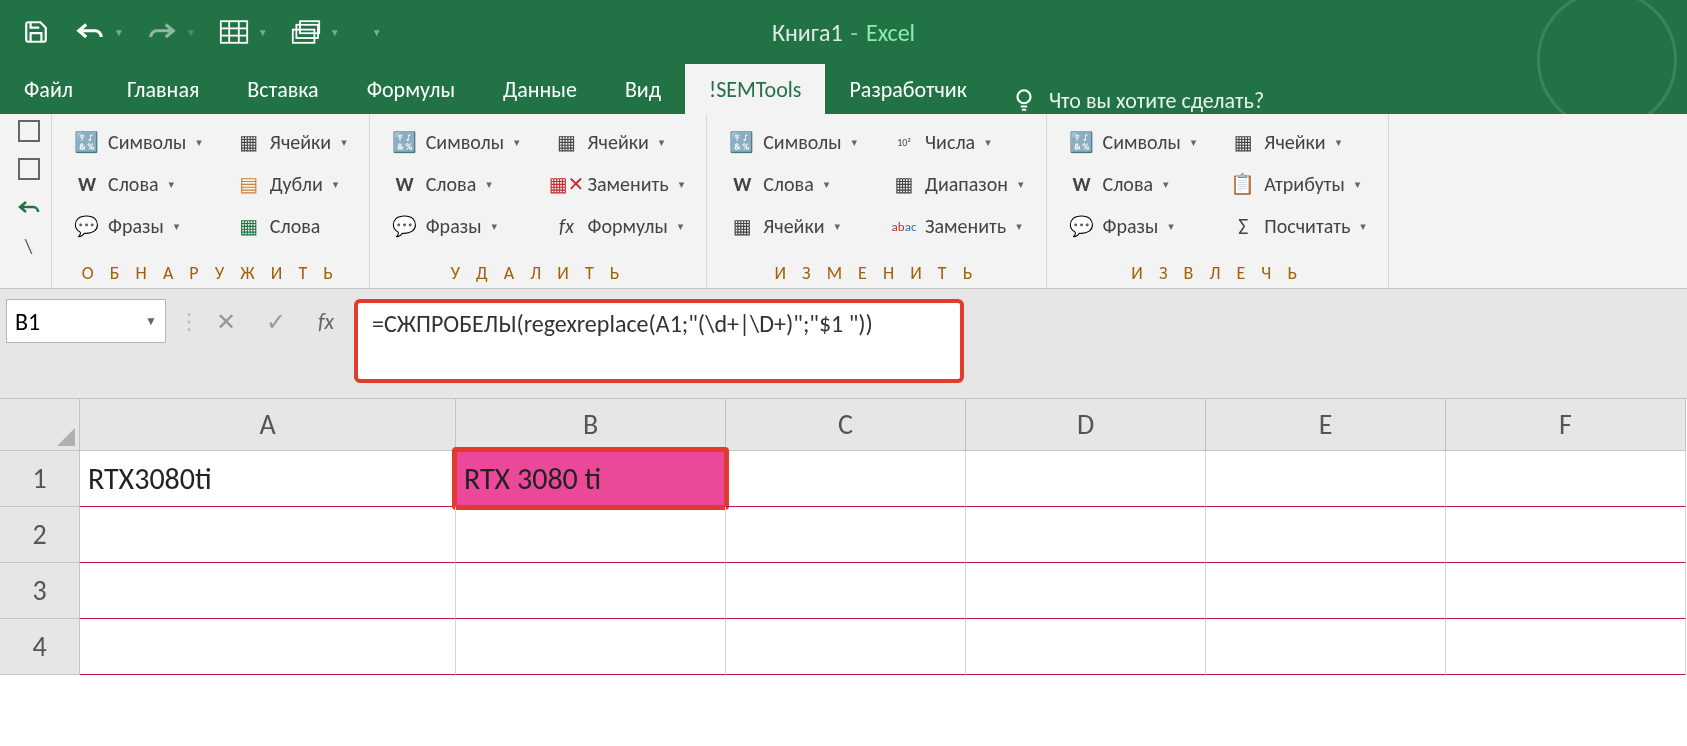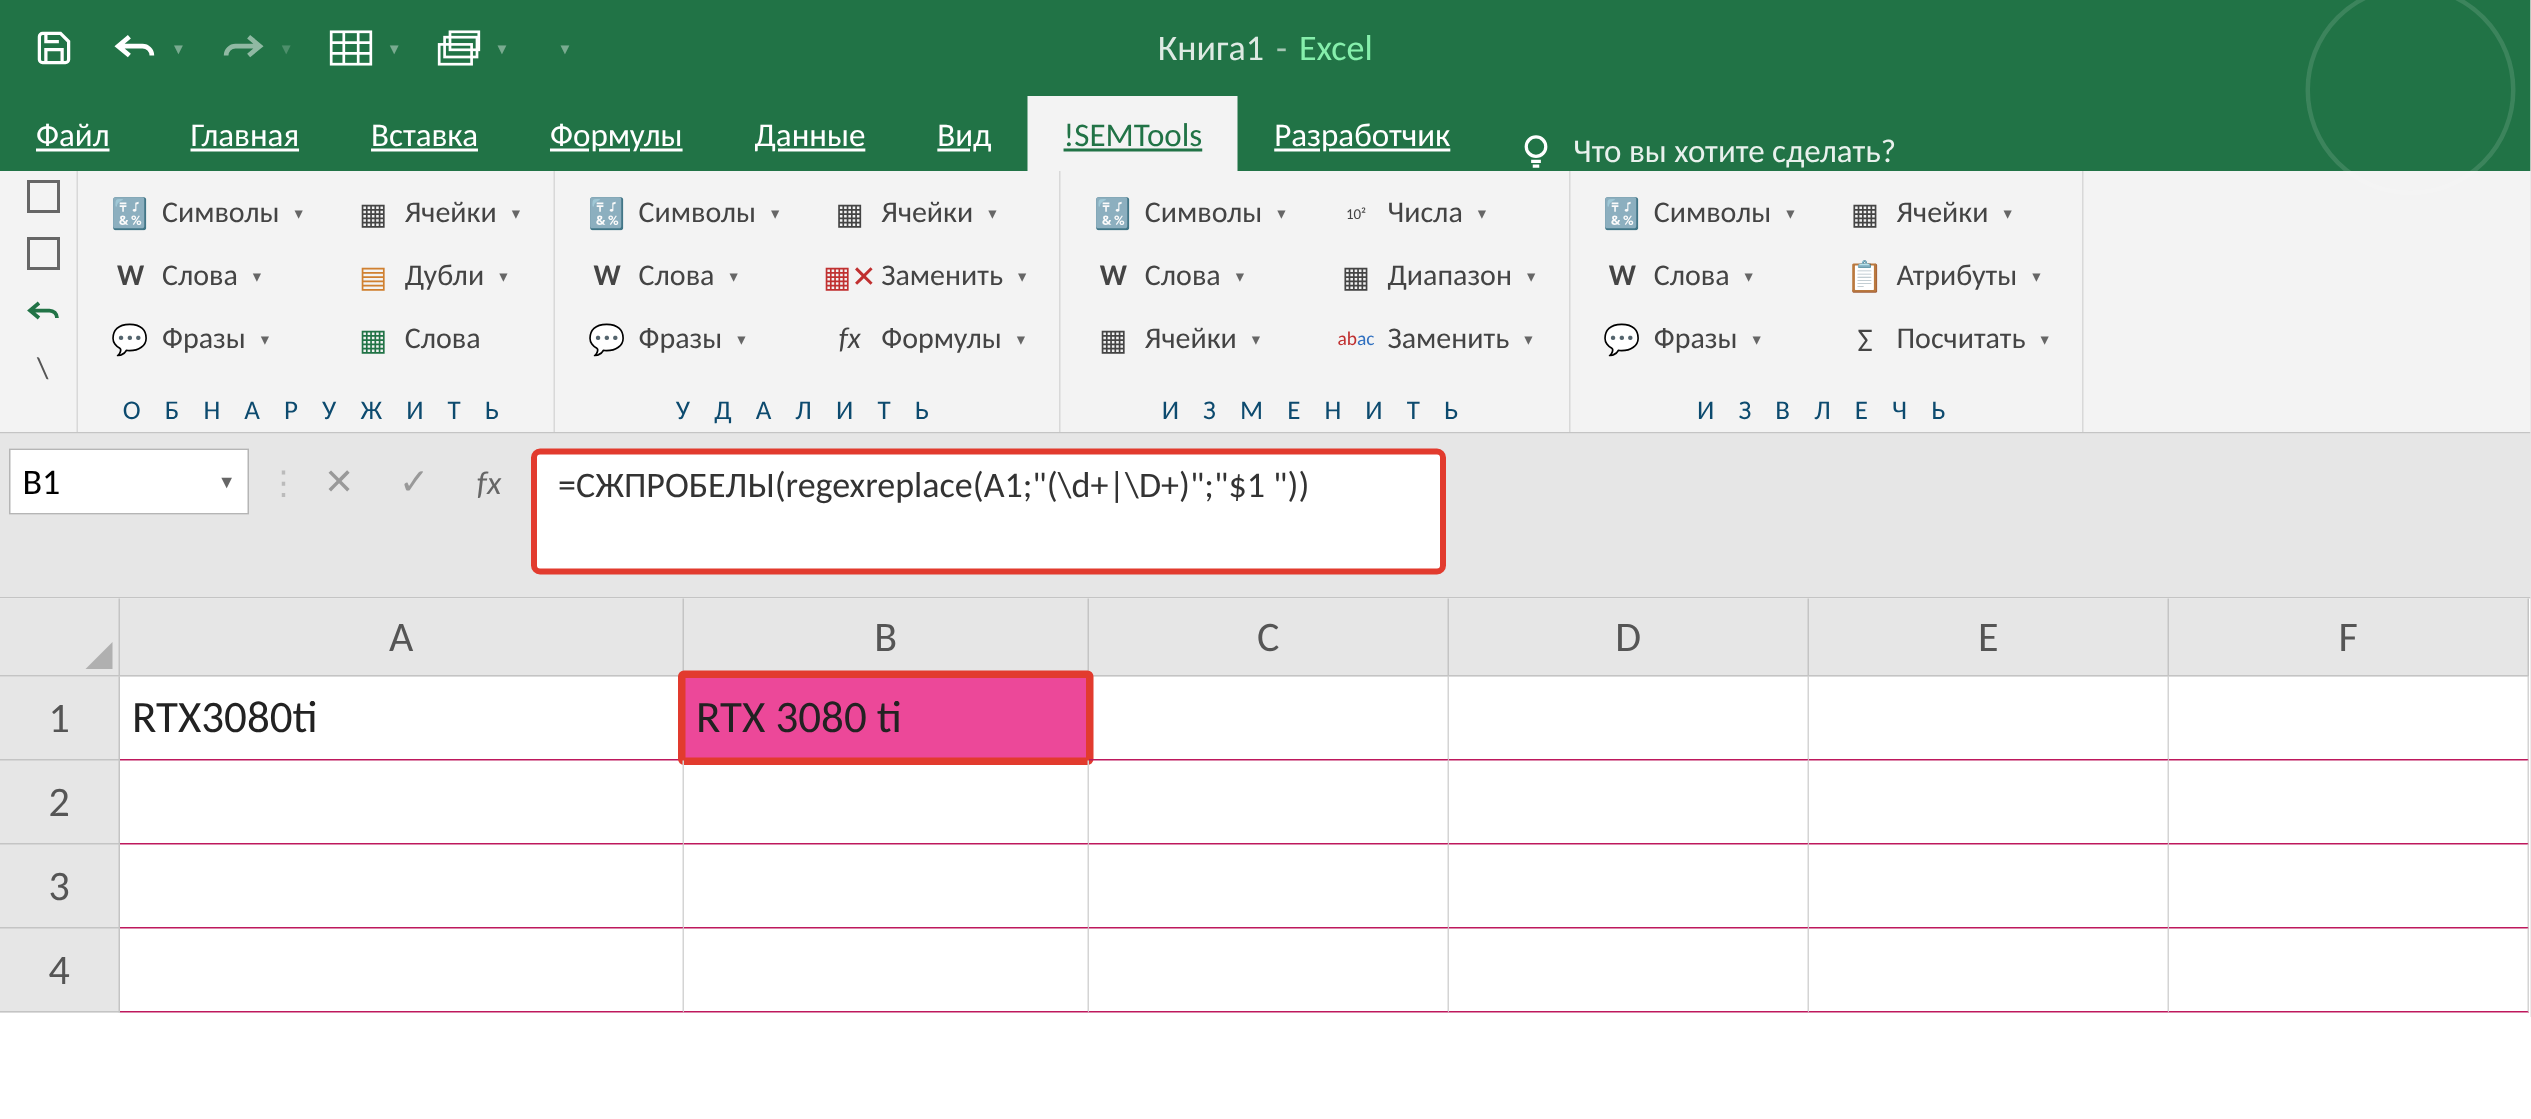--- a/index.html
+++ b/index.html
@@ -44,30 +44,29 @@
     padding-left: 0;
     color: #fff;
     font-size: 22px;
   }
   .ribbon-tab {
     height: 50px;
     padding: 0 24px;
     display: flex;
     align-items: center;
     cursor: pointer;
-    text-decoration: underline;
   }
   .ribbon-tab.file { background: transparent; margin-right: 6px; }
   .ribbon-tab.active {
     background: #f3f3f3;
     color: #217346;
   }
   .tellme {
     display: flex;
-    align-items: flex-end;
+    align-items: flex-start;
     gap: 12px;
     padding: 0 20px;
     color: rgba(255,255,255,0.9);
   }
 
   
   .ribbon-body {
     background: #f3f3f3;
     border-bottom: 1px solid #c4c4c4;
     height: 175px;
@@ -77,21 +76,21 @@
     border-right: 1px solid #d8d8d8;
     padding: 10px 16px 0 16px;
     display: flex;
     flex-direction: column;
     position: relative;
   }
   .ribbon-group .row { display: flex; gap: 22px; }
   .ribbon-group .col { display: flex; flex-direction: column; gap: 6px; }
   .grp-label {
     text-align: center;
-    color: #0c4a6e;
+    color: #a16207;
     font-size: 18px;
     letter-spacing: 6px;
     padding: 6px 0 4px;
     margin-top: auto;
   }
   .cmd {
     display: flex;
     align-items: center;
     gap: 8px;
     height: 36px;

